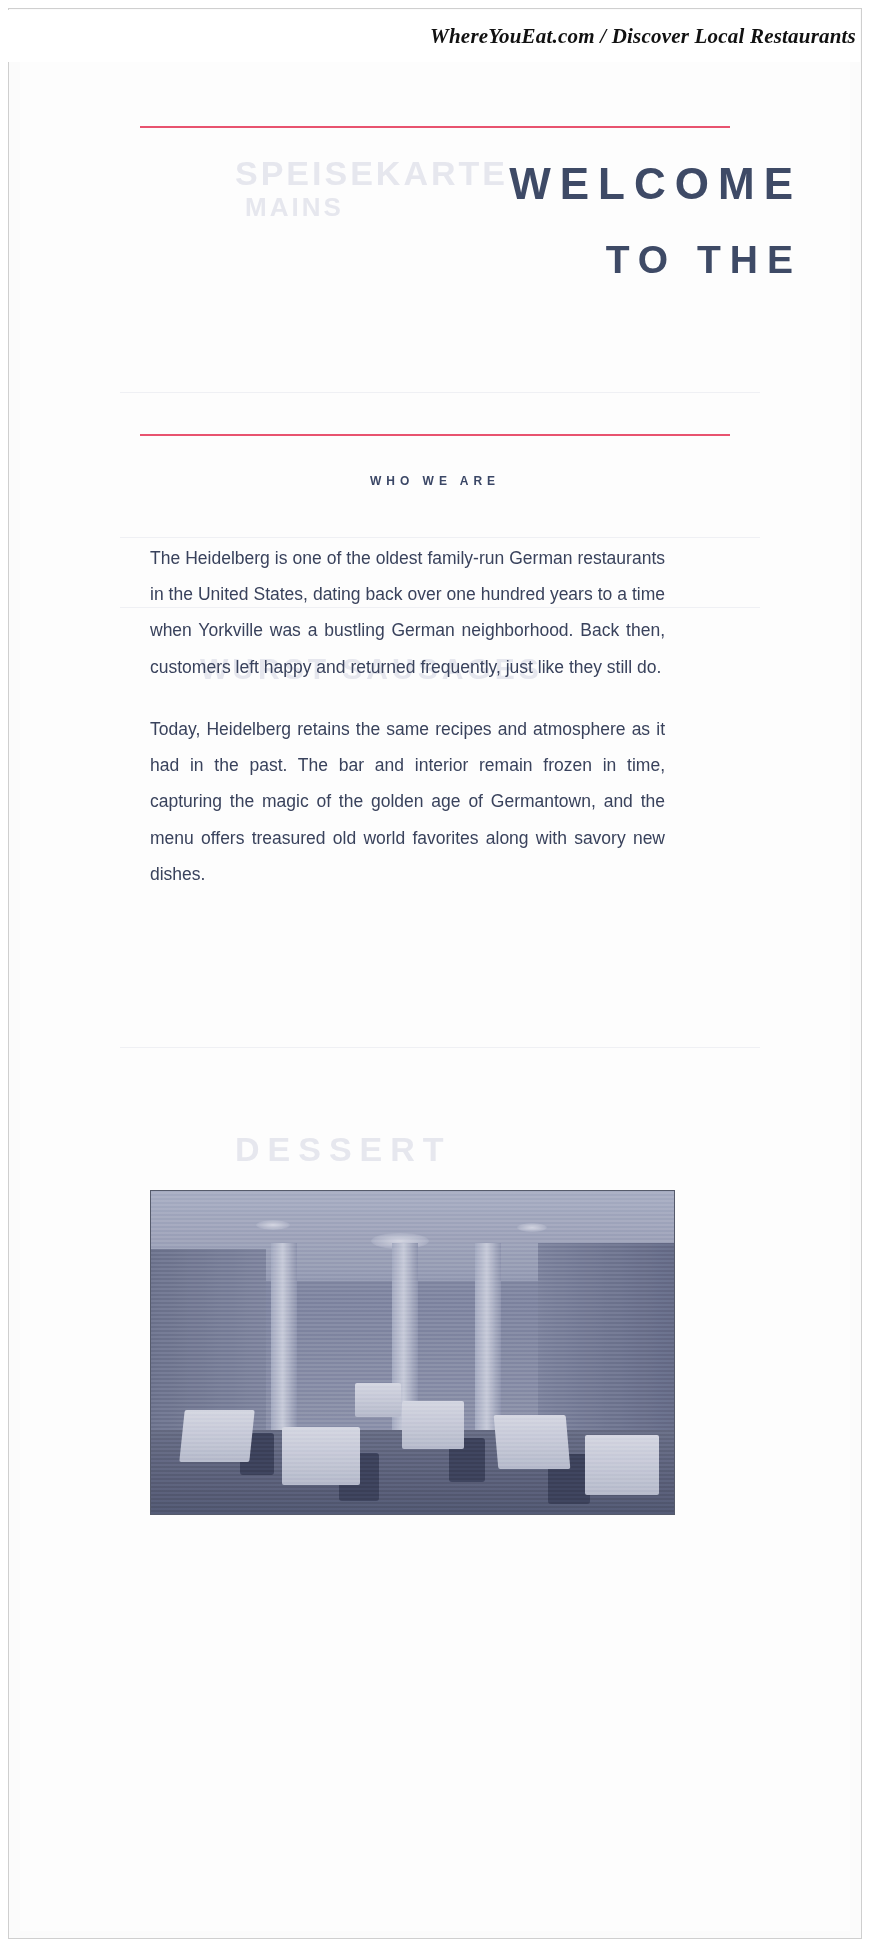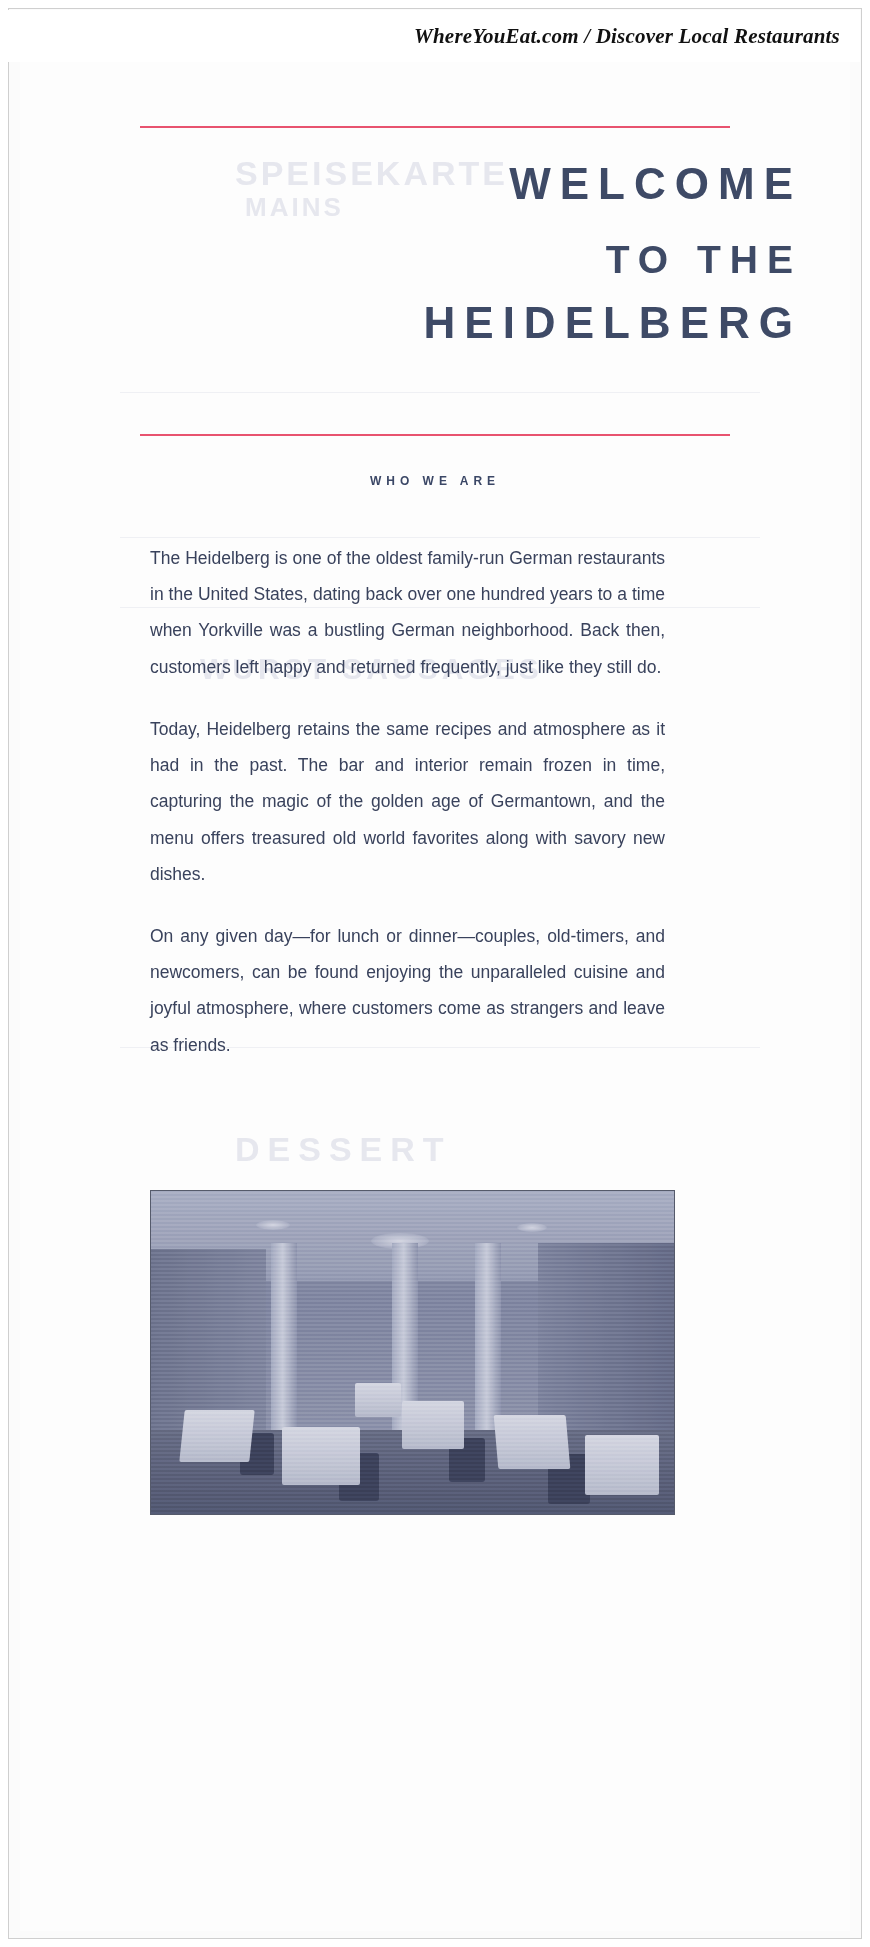--- a/index.html
+++ b/index.html
@@ -36,21 +36,21 @@
 
   .site-header {
     position: absolute;
     left: 8px;
     top: 10px;
     width: 852px;
     height: 52px;
     display: flex;
     align-items: center;
     justify-content: flex-end;
-    padding-right: 20px;
+    padding-right: 4px;
     box-sizing: border-box;
     background: #ffffff;
   }
   .site-header .brand {
     font-family: "Liberation Serif", serif;
     font-size: 21px;
     font-weight: bold;
     font-style: italic;
     color: #111111;
     white-space: nowrap;
@@ -237,31 +237,29 @@
     <div class="ghost line" style="top:330px"></div>
     <div class="ghost line" style="top:475px"></div>
     <div class="ghost line" style="top:545px"></div>
     <div class="ghost line" style="top:985px"></div>
 
     <div class="rule top"></div>
 
     <div class="welcome-block">
       <div class="welcome-line l1">WELCOME</div>
       <div class="welcome-line l2">TO THE</div>
-      <div class="welcome-line l3">HEIDELBERG</div>
     </div>
 
     <div class="rule bottom"></div>
 
     <div class="section-title">WHO WE ARE</div>
 
     <div class="body-copy">
       <p>The Heidelberg is one of the oldest family-run German restaurants in the United States, dating back over one hundred years to a time when Yorkville was a bustling German neighborhood. Back then, customers left happy and returned frequently, just like they still do.</p>
       <p>Today, Heidelberg retains the same recipes and atmosphere as it had in the past. The bar and interior remain frozen in time, capturing the magic of the golden age of Germantown, and the menu offers treasured old world favorites along with savory new dishes.</p>
-      <p>On any given day—for lunch or dinner—couples, old-timers, and newcomers, can be found enjoying the unparalleled cuisine and joyful atmosphere, where customers come as strangers and leave as friends.</p>
     </div>
 
     <div class="photo">
       <div class="ceiling"></div>
       <div class="lamp"></div>
       <div class="lamp l2"></div>
       <div class="lamp l3"></div>
       <div class="wallL"></div>
       <div class="wallR"></div>
       <div class="column c1"></div>

